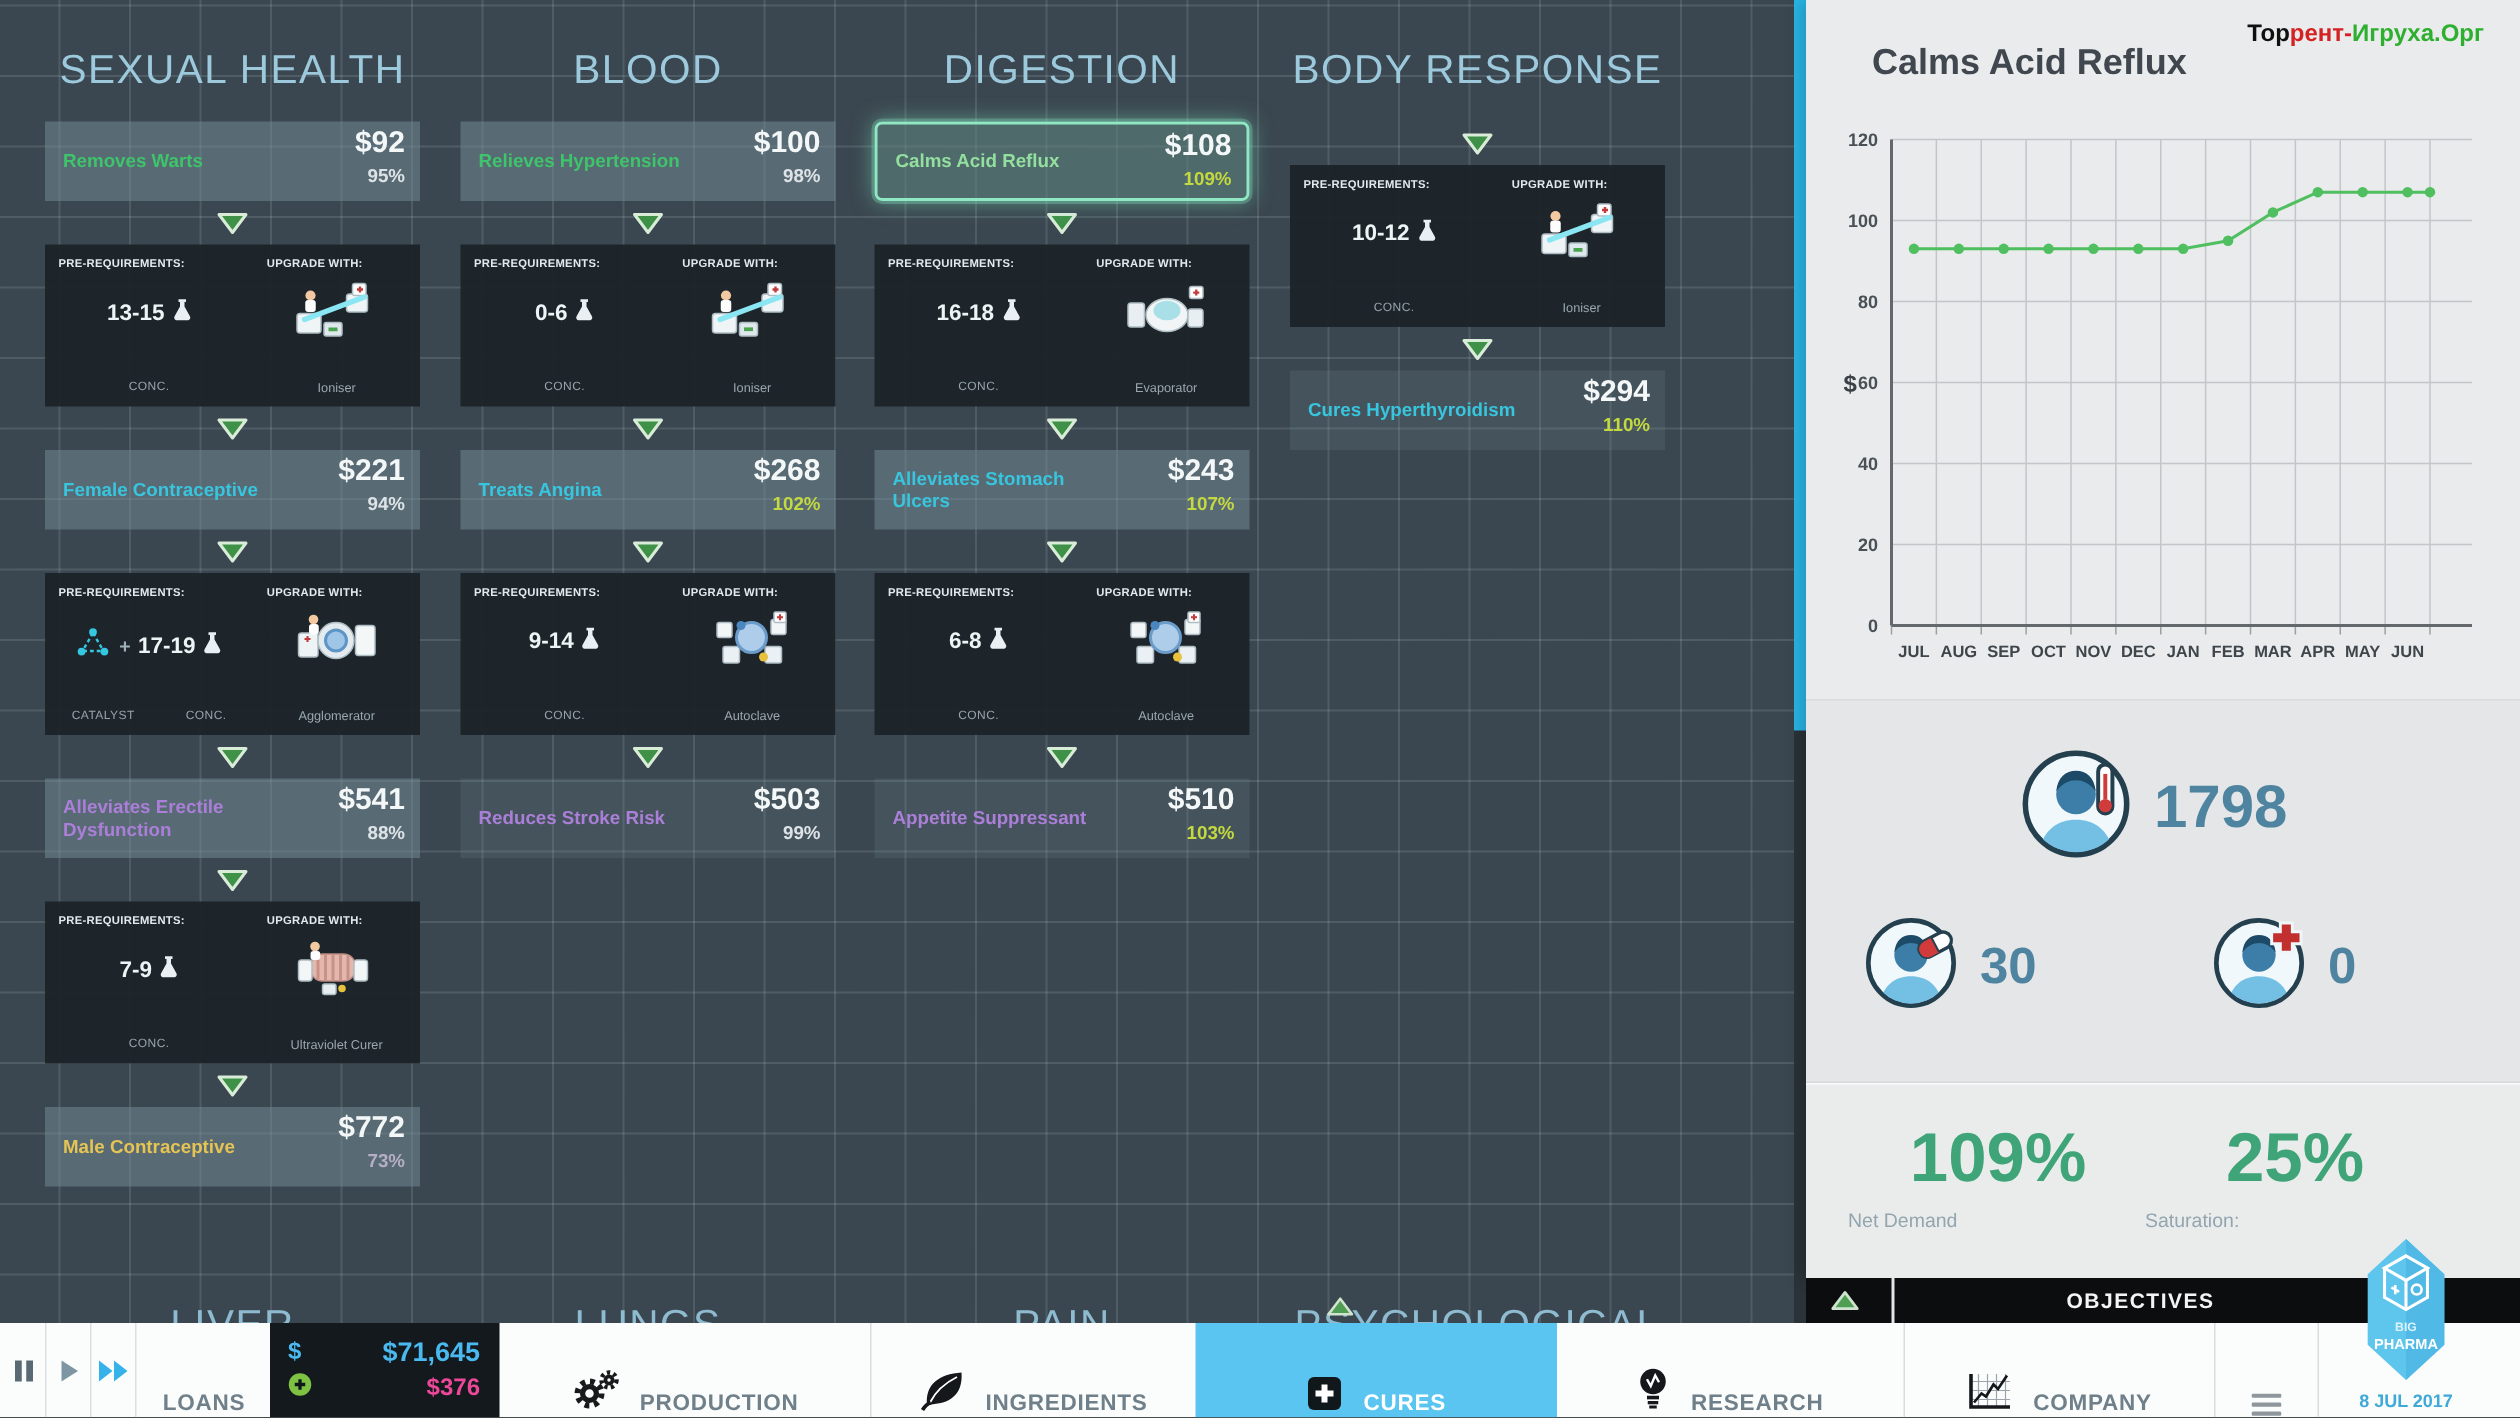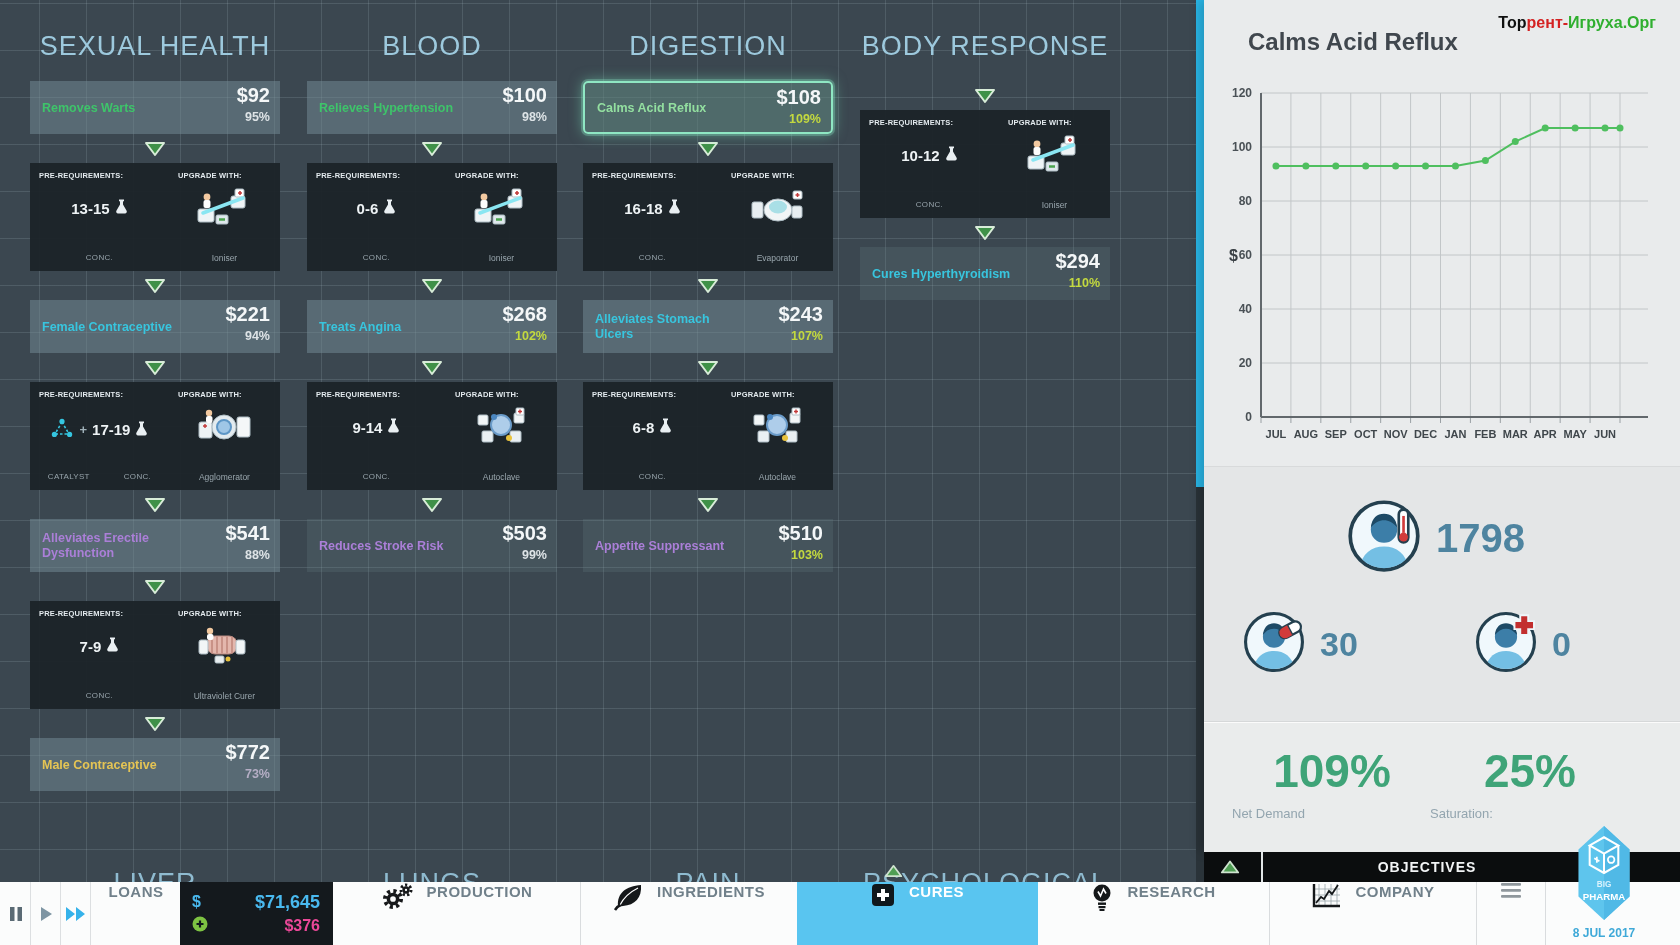--- a/index.html
+++ b/index.html
@@ -78,21 +78,21 @@
   #saturation-value,#saturation-label{left:226px;}
 
   #objectivesbar{position:absolute;left:1204px;top:852px;width:476px;height:30px;background:#0b0d0e;}
   #objectives-toggle{position:absolute;left:16px;top:7px;}
   #objectives-divider{position:absolute;left:57px;top:0;width:2px;height:30px;background:#e2e6e7;}
   #objectives-label{position:absolute;left:60px;right:90px;top:0;height:30px;line-height:30px;
                     text-align:center;color:#f2f4f5;font-size:14px;font-weight:bold;letter-spacing:1px;}
 
   
   #bottombar{position:absolute;left:0;top:882px;width:1680px;height:63px;background:#fbfcfc;}
-  .bbsec{position:absolute;top:0;height:63px;display:flex;align-items:flex-start;justify-content:center;}
+  .bbsec{position:absolute;top:0;height:63px;display:flex;align-items:flex-end;justify-content:center;}
   .bblabel{font-size:15px;color:#70808a;letter-spacing:.5px;font-weight:600;}
   #time-controls{left:0;width:92px;gap:0;}
   .tbtn{width:30px;height:63px;display:flex;align-items:center;justify-content:center;
         background:none;border:none;border-right:1px solid #dcdfe1;cursor:pointer;padding:0;}
   #loans{left:92px;width:88px;background:none;border:none;cursor:pointer;}
   #moneybox{left:180px;width:153px;background:#14191d;flex-direction:column;align-items:stretch;
             justify-content:center;gap:3px;padding:0;box-sizing:border-box;}
   .mrow{display:flex;justify-content:space-between;align-items:center;padding:0 13px 0 12px;}
   #cash-symbol{color:#49b9ef;font-weight:bold;font-size:16px;}
   #cash-value{color:#49b9ef;font-weight:bold;font-size:18px;}

